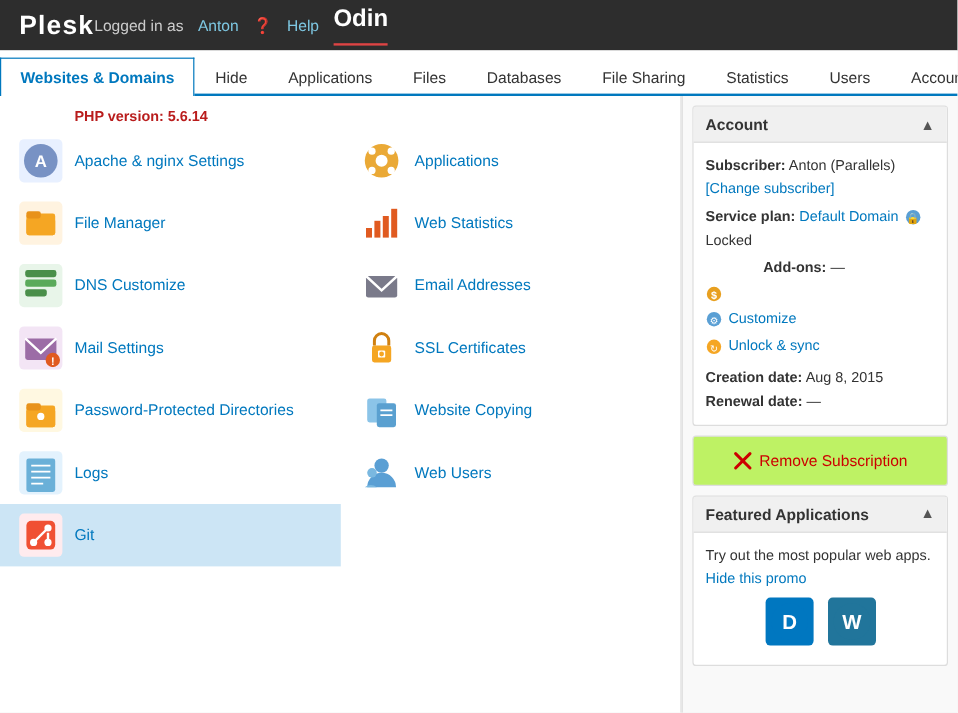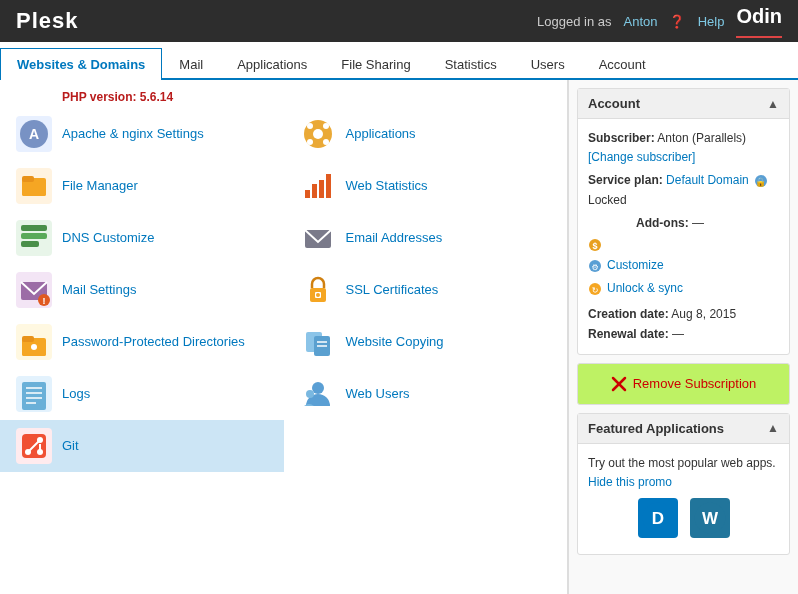--- a/index.html
+++ b/index.html
@@ -5,21 +5,20 @@
     * { box-sizing: border-box; margin: 0; padding: 0; }
     body { font-family: Arial, sans-serif; font-size: 13px; background: #f0f0f0; width: 798px; height: 594px; overflow: hidden; }
 
     
     #topbar {
       background: #2d2d2d;
       height: 42px;
       display: flex;
       align-items: center;
       padding: 0 16px;
-      justify-content: space-between;
     }
     #topbar-logo {
       color: #fff;
       font-size: 22px;
       font-weight: bold;
       letter-spacing: 1px;
     }
     #topbar-right {
       display: flex;
       align-items: center;
@@ -224,22 +223,24 @@
     <span>Logged in as</span>
     <a>Anton</a>
     <span style="color:#ccc">❓</span>
     <a>Help</a>
     <span class="odin-logo">Odin</span>
   </div>
 </div>
 
 <div id="nav-tabs">
   <div class="nav-tab active">Websites &amp; Domains</div>
-  <div class="nav-tab">Mail</div>
+  <div class="nav-tab">Hide</div>
   <div class="nav-tab">Applications</div>
+  <div class="nav-tab">Files</div>
+  <div class="nav-tab">Databases</div>
   <div class="nav-tab">File Sharing</div>
   <div class="nav-tab">Statistics</div>
   <div class="nav-tab">Users</div>
   <div class="nav-tab">Account</div>
 </div>
 
 <div id="main">
 
   <div id="left-content">
 

